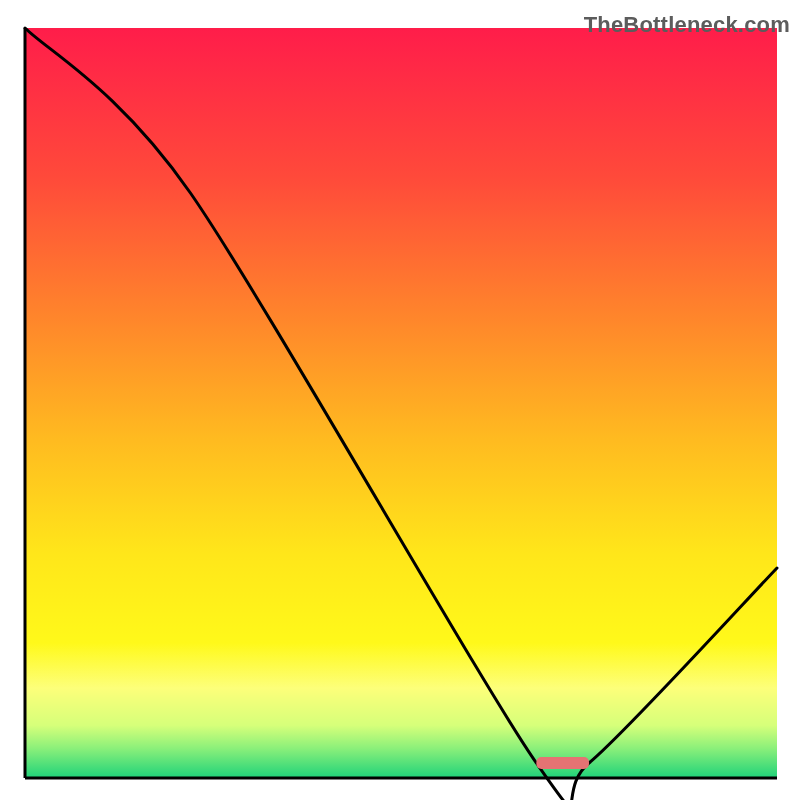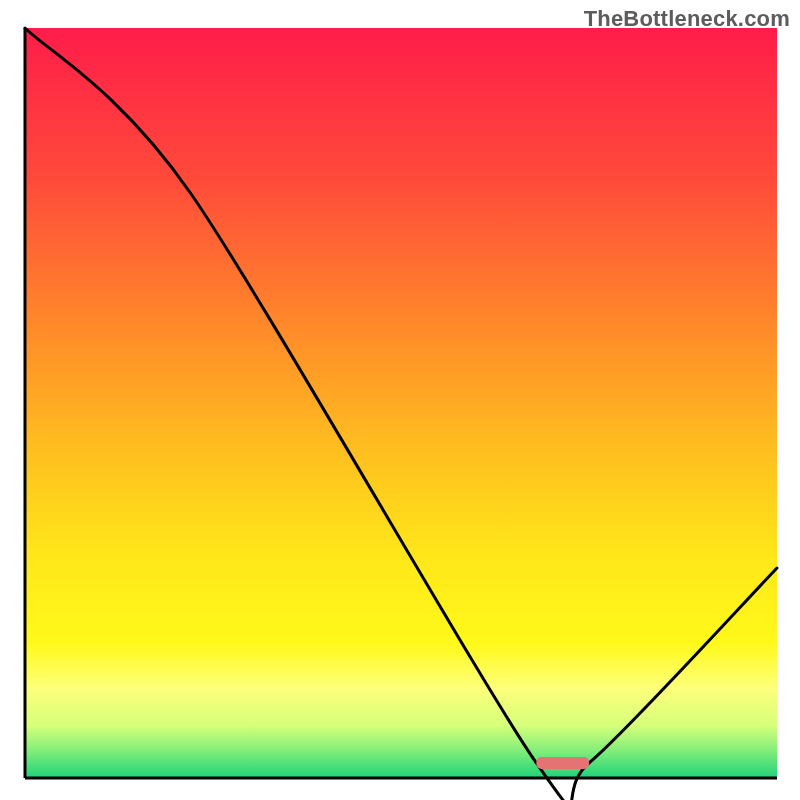--- a/index.html
+++ b/index.html
@@ -11,21 +11,21 @@
     font-family: Arial, Helvetica, sans-serif;
     overflow: hidden;
   }
   .frame {
     position: relative;
     width: 800px;
     height: 800px;
   }
   .watermark {
     position: absolute;
-    top: 6px;
+    top: 12px;
     right: 10px;
     font-size: 22px;
     font-weight: 600;
     color: #5c5c5c;
     letter-spacing: 0.2px;
     z-index: 10;
   }
   svg.plot {
     position: absolute;
     left: 0;

